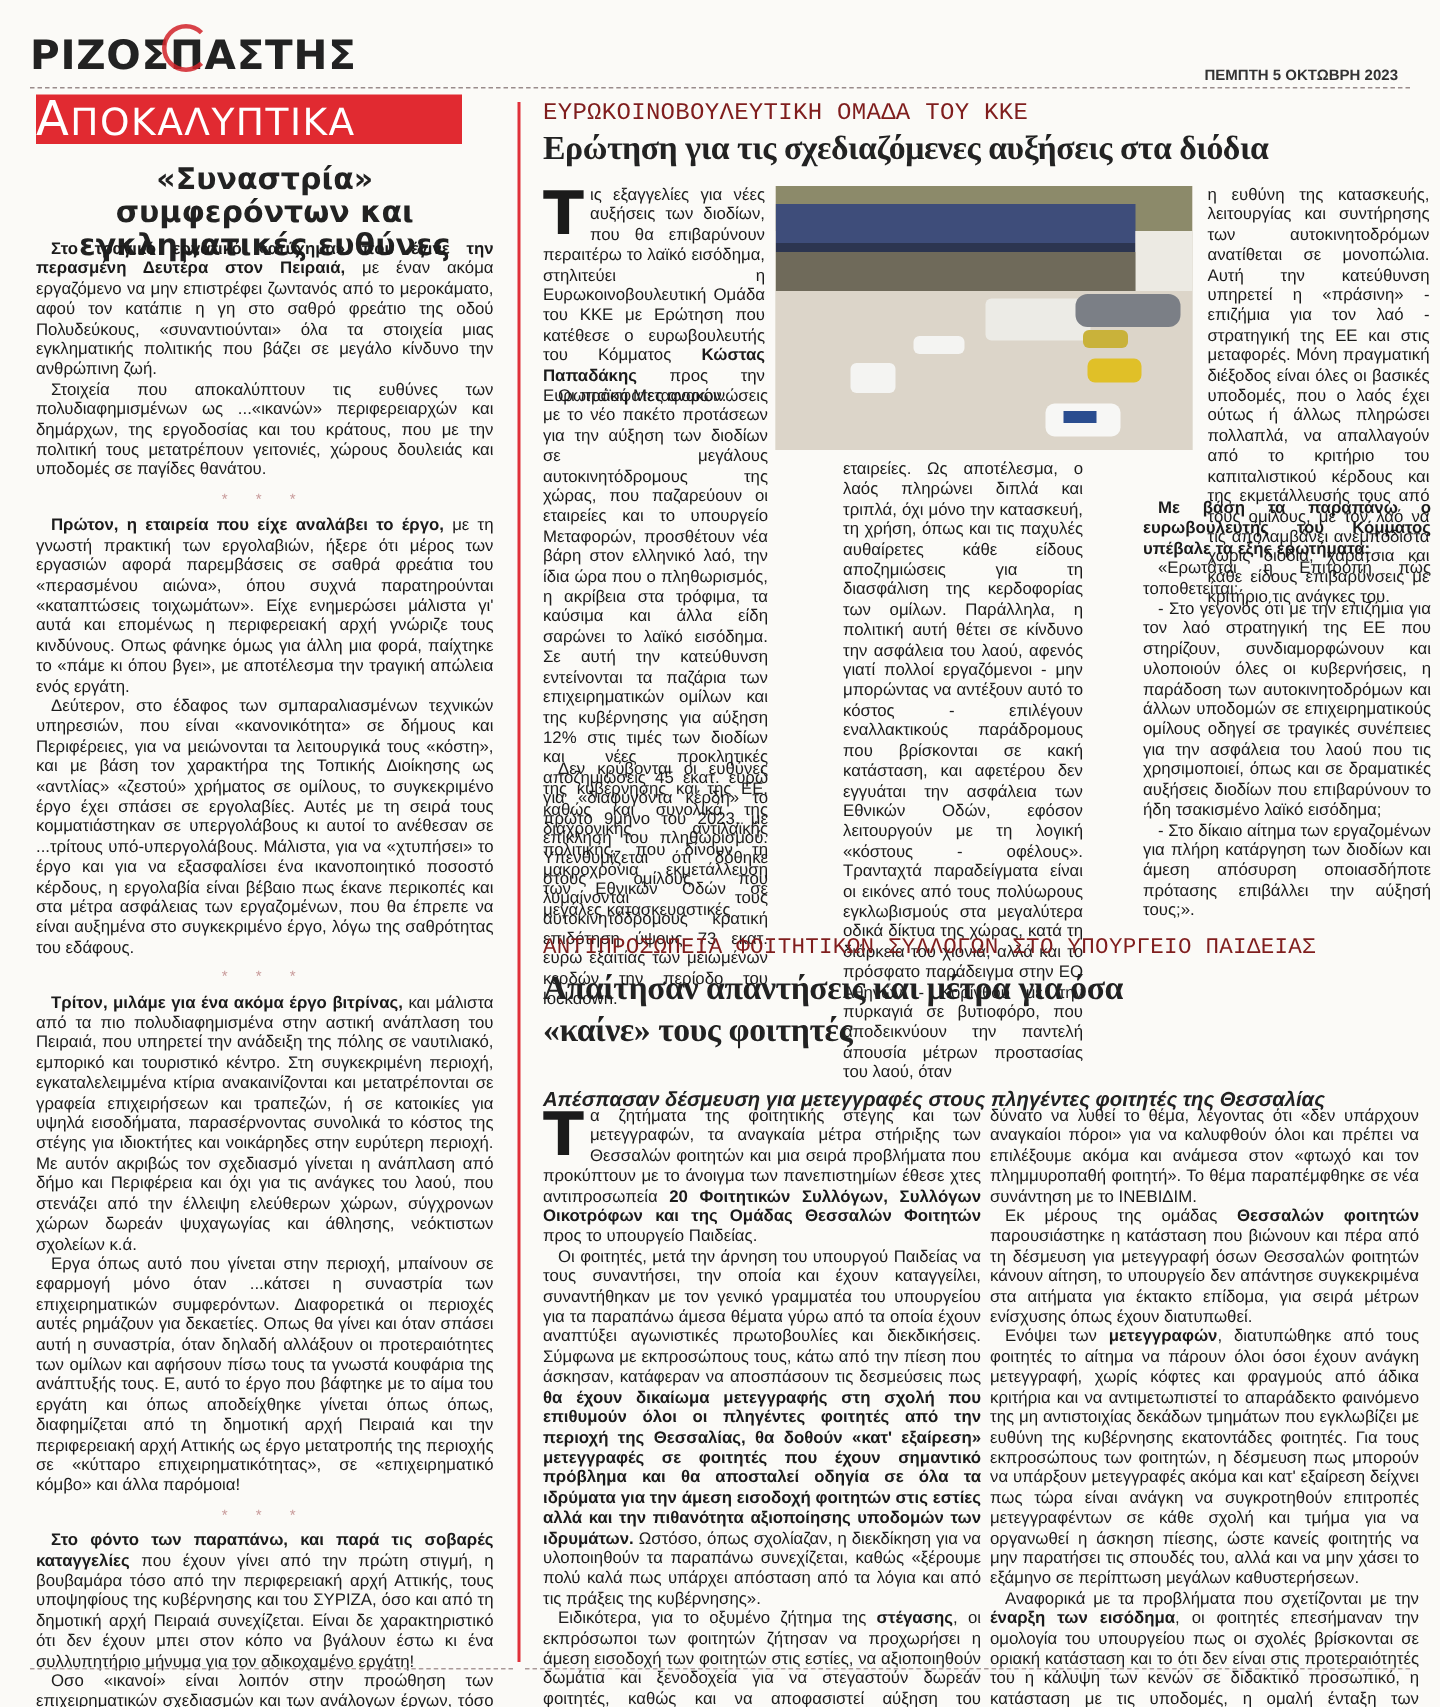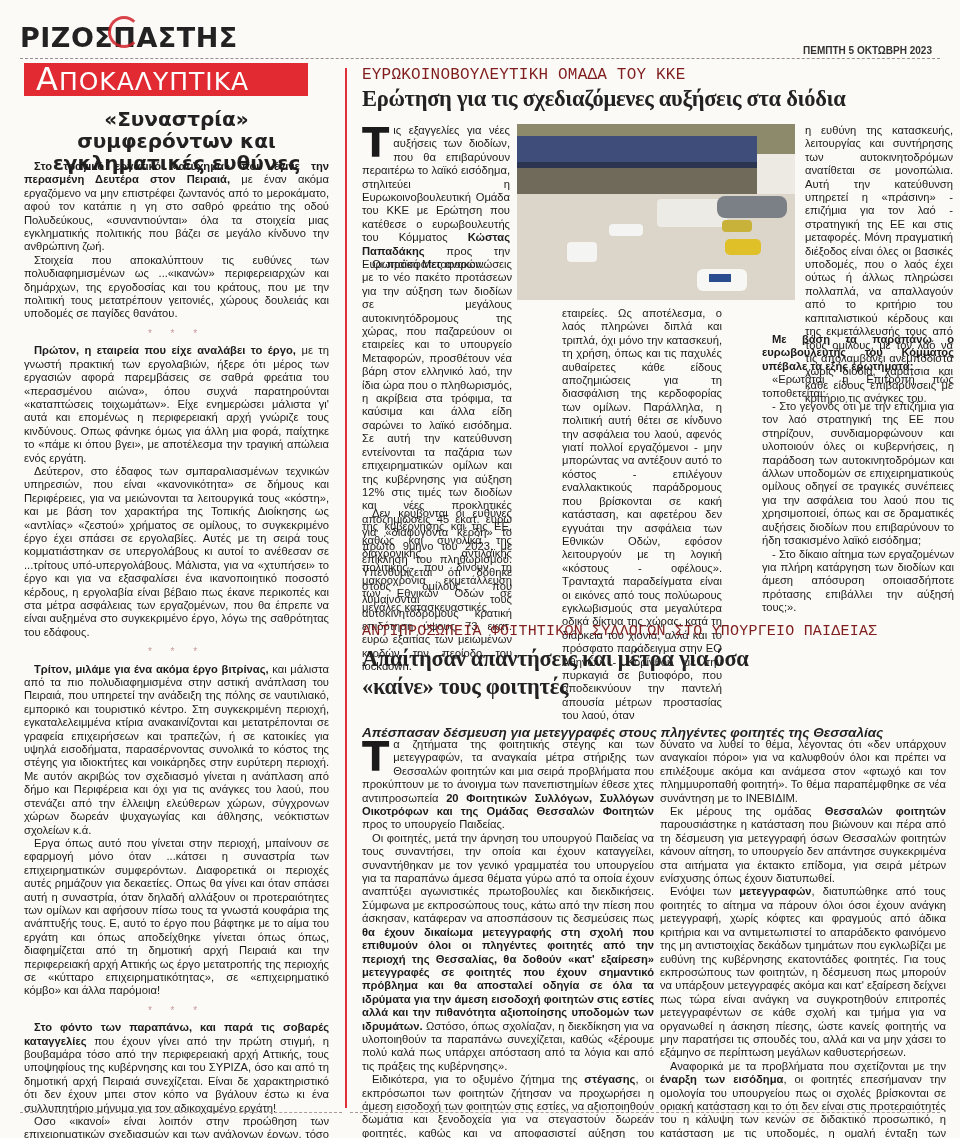--- a/index.html
+++ b/index.html
@@ -1,21 +1,21 @@
 <!DOCTYPE html>
 <html><head>
 <meta charset="utf-8">
 <style>
   html, body { margin:0; padding:0; }
   body { width:960px; height:1138px; background:#fbfaf7; position:relative; overflow:hidden; color:#1b1b1b; font-family:"Liberation Sans", sans-serif; }
   .masthead { position:absolute; left:20px; top:22px; font-family:"DejaVu Sans", sans-serif; font-weight:bold; font-size:27px; letter-spacing:0.5px; color:#222; }
   .masthead .star { color:#d2232a; }
   .date { position:absolute; right:28px; top:45px; font-size:10px; font-weight:bold; color:#333; }
   .toprule { position:absolute; left:20px; right:20px; top:58px; border-top:1px dashed #9a8c8c; }
-  .section-banner { position:absolute; left:24px; top:63px; width:284px; height:33px; background:#e12a31; color:#fff; font-family:"DejaVu Sans", sans-serif; font-size:25px; line-height:33px; padding-left:12px; box-sizing:border-box; letter-spacing:1px; }
+  .section-banner { position:absolute; left:24px; top:63px; width:284px; height:33px; background:#e12a31; color:#fff; font-family:"DejaVu Sans", sans-serif; font-size:25px; line-height:33px; box-sizing:border-box; letter-spacing:1px; }
   .section-banner .big { font-size:32px; }
   .vrule { position:absolute; left:345px; top:68px; width:2px; height:1040px; background:#e0303a; }
   .col { position:absolute; font-size:11.2px; line-height:13.4px; text-align:justify; }
   .col p { margin:0; text-indent:10px; }
   .col p.noindent { text-indent:0; }
   .col b { font-weight:bold; }
   .stars { text-align:center; color:#c89a9a; font-size:10px; letter-spacing:8px; margin:6px 0 4px 0; }
   .h-left { position:absolute; left:24px; top:108px; width:305px; text-align:center; font-family:"DejaVu Sans", sans-serif; font-weight:bold; font-size:20px; line-height:22px; color:#222; }
   .kicker { position:absolute; font-family:Liberation Mono, monospace; font-size:16px; color:#7f1d1d; letter-spacing:0.2px; }
   .headline { position:absolute; font-family:Liberation Serif, serif; font-weight:bold; color:#222; }

